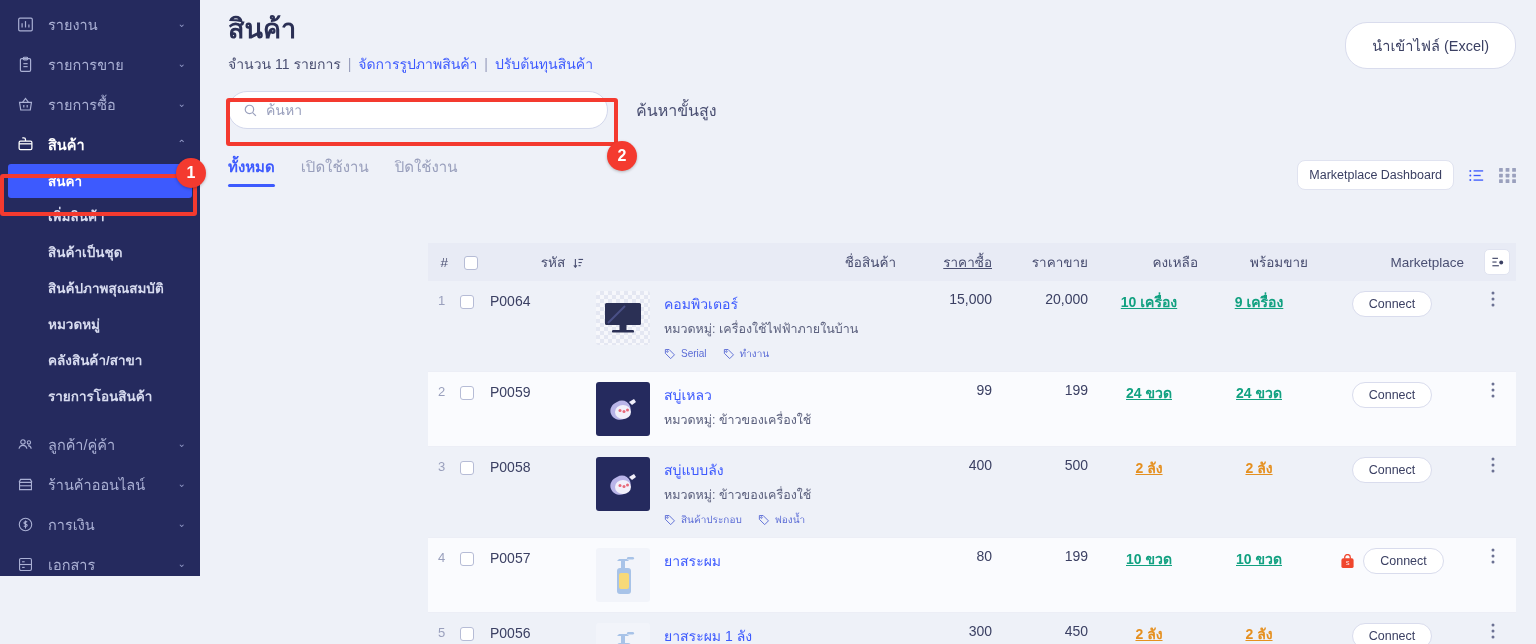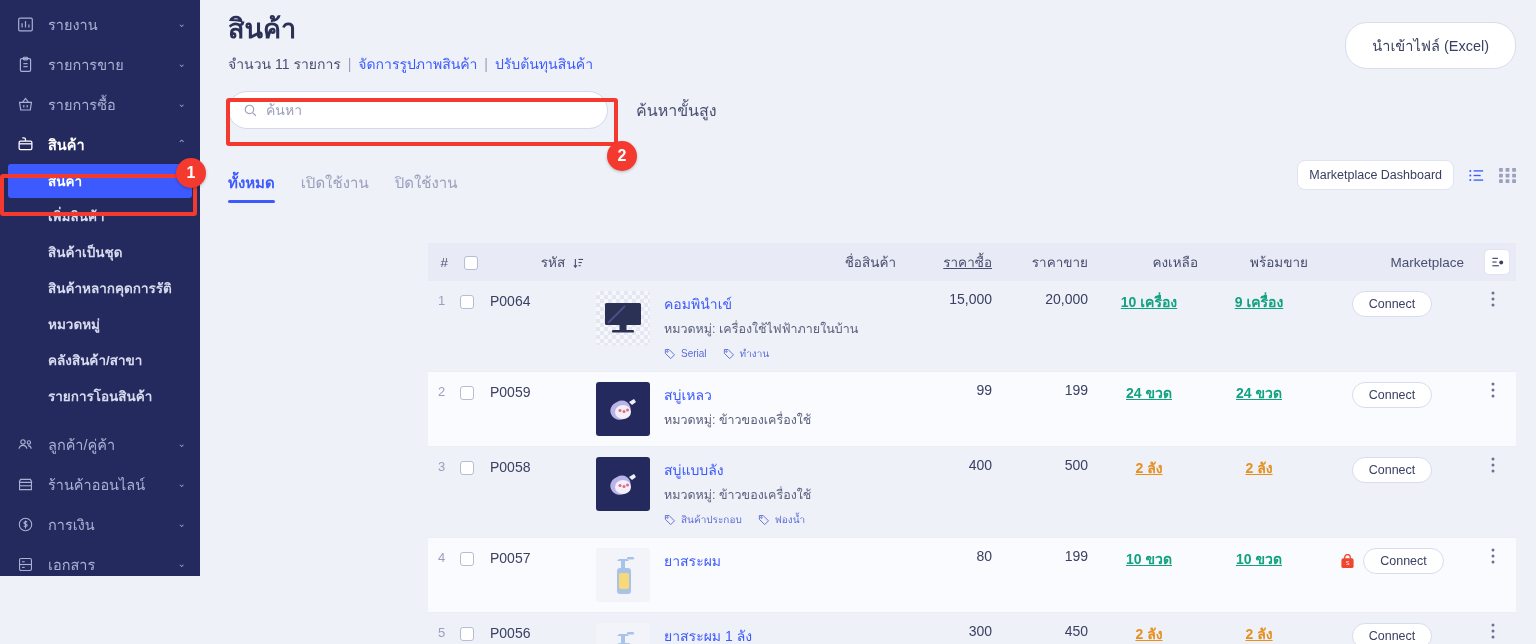--- a/index.html
+++ b/index.html
@@ -104,21 +104,21 @@
   .chip-btn {
     background: #fff; border: 1px solid #e0e3f0; border-radius: 8px;
     font-size: 12.5px; color: #3b4063; padding: 7px 11px; cursor: pointer;
     white-space: nowrap;
   }
   .view-ico { cursor: pointer; display: flex; }
 
   
   .tabs {
     margin: 0 0 0 28px; display: flex; align-items: flex-end; gap: 26px;
-    height: 38px; position: relative; top: 36px;
+    height: 38px; position: relative; top: 20px;
   }
   .tab {
     font-size: 15px; color: #9aa0bd; padding-bottom: 8px; cursor: pointer;
     position: relative;
   }
   .tab.active { color: #3d5afe; font-weight: bold; }
   .tab.active::after {
     content: ""; position: absolute; left: 0; right: 0; bottom: 0;
     height: 3px; background: #3d5afe; border-radius: 2px;
   }
@@ -291,21 +291,21 @@
     <div class="sub-item selected">
       <span>สินค้า</span>
     </div>
     <div class="sub-item">
       <span>เพิ่มสินค้า</span>
     </div>
     <div class="sub-item">
       <span>สินค้าเป็นชุด</span>
     </div>
     <div class="sub-item">
-      <span>สินค้าหลากคุดการรัติ</span>
+      <span>สินค้ปภาพสุณสมบัติ</span>
     </div>
     <div class="sub-item">
       <span>หมวดหมู่</span>
     </div>
     <div class="sub-item">
       <span>คลังสินค้า/สาขา</span>
     </div>
     <div class="sub-item">
       <span>รายการโอนสินค้า</span>
     </div>
@@ -489,21 +489,21 @@
               <div class="prod-cell">
                 <div class="thumb checker">
                   <svg width="44" height="40" viewBox="0 0 44 40">
                     <rect x="4" y="5" width="36" height="22" rx="1.5" fill="#2b3055"></rect>
                     <path d="M7 25 24 8" stroke="#4a5086" stroke-width="2"></path>
                     <rect x="18.5" y="27" width="7" height="5" fill="#2b3055"></rect>
                     <rect x="11" y="32" width="22" height="2.6" rx="1.2" fill="#2b3055"></rect>
                   </svg>
                 </div>
                 <div class="prod-info">
-                  <div class="prod-name">คอมพินำเข์</div>
+                  <div class="prod-name">คอมพิวเตอร์</div>
                   <div class="prod-cat">หมวดหมู่: เครื่องใช้ไฟฟ้าภายในบ้าน</div>
                   <div class="tag-row">
                     <span class="tag">
                       <span class="tg">
                         <svg width="12" height="12" viewBox="0 0 14 14" fill="none" stroke="#5b6cd6" stroke-width="1.1">
                           <path d="M1.6 6.2V1.8h4.4l6.2 6.2-4.4 4.4z"></path>
                             <circle cx="4" cy="4.1" r="0.9"></circle>
                         </svg>
                       </span>
                       <span>Serial</span>

